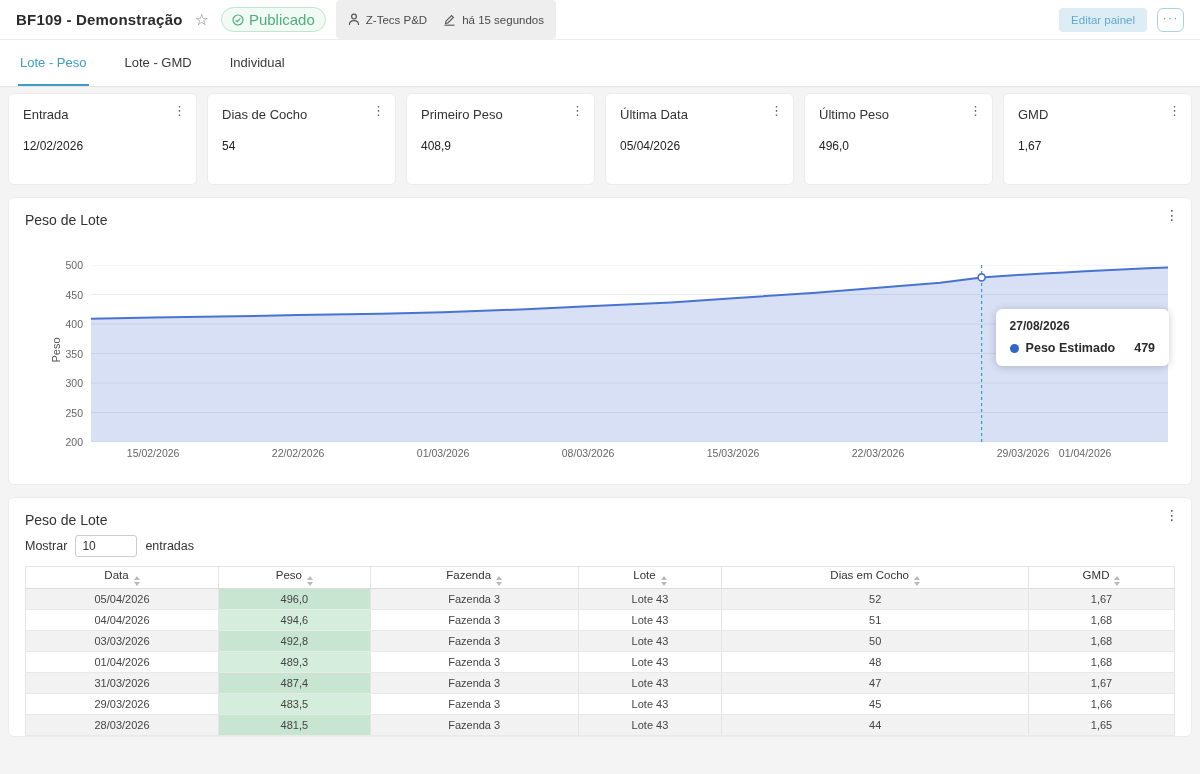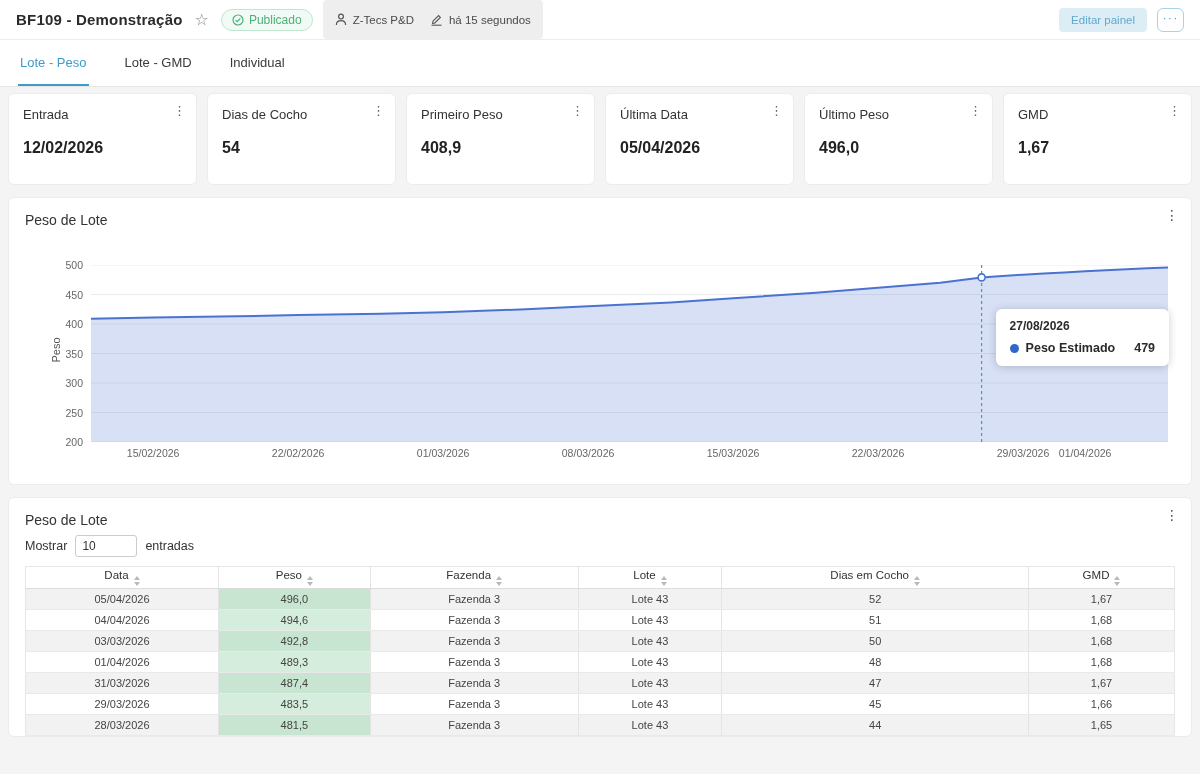--- a/index.html
+++ b/index.html
@@ -6,35 +6,35 @@
   html,body { width:1200px; height:774px; overflow:hidden; }
   body {
     background:#f4f4f4;
     font-family:"Liberation Sans","DejaVu Sans",sans-serif;
     color:#333;
   }
   
   .topbar{height:40px;background:#fff;border-bottom:1px solid #ededed;display:flex;align-items:center;padding:0 16px;gap:10px;}
   .page-title{font-size:15px;font-weight:700;color:#2b2b2b;letter-spacing:.2px;}
   .star{font-size:16px;color:#8a8a8a;cursor:pointer;margin:0 2px;}
-  .badge-pub{display:inline-flex;align-items:center;gap:5px;background:#f1faf4;border:1px solid #bfe7cd;color:#4db07a;border-radius:13px;padding:3px 10px;font-size:12px;}
+  .badge-pub{display:inline-flex;align-items:center;gap:5px;background:#f1faf4;border:1px solid #bfe7cd;color:#4db07a;border-radius:13px;padding:3px 10px;font-size:15px;}
   .meta-pill{display:inline-flex;align-items:center;gap:16px;background:#eeeeee;border-radius:4px;padding:13px 12px;font-size:11.5px;color:#4a4a4a;}
   .meta-item{display:inline-flex;align-items:center;gap:6px;}
   .spacer{flex:1;}
   .btn-edit{background:#dcedf6;color:#63a8cd;border:none;border-radius:4px;padding:6px 12px;font-size:11.5px;cursor:pointer;font-family:inherit;}
   .btn-more{background:#fff;border:1px solid #a9d3e6;color:#63a8cd;border-radius:6px;width:27px;height:24px;font-size:13px;display:flex;align-items:center;justify-content:center;cursor:pointer;letter-spacing:1px;padding-bottom:4px;}
   
   .tabs{background:#fff;border-bottom:1px solid #e6e6e6;display:flex;gap:34px;padding:0 18px;height:47px;}
   .tab{display:flex;align-items:center;font-size:13px;color:#3a3a3a;border-bottom:2px solid transparent;cursor:pointer;padding:0 2px;}
   .tab.active{color:#3f9ccb;border-bottom-color:#3f9ccb;}
   
   .cards{display:flex;gap:10px;padding:6px 8px 0;}
   .card{flex:1;background:#fff;border:1px solid #ececec;border-radius:6px;height:92px;padding:13px 14px;position:relative;}
   .card-label{font-size:13px;color:#333;}
-  .card-value{font-size:16px;color:#222;font-weight:700;margin-top:17px;}
+  .card-value{font-size:12px;color:#222;font-weight:400;margin-top:17px;}
   .kebab{position:absolute;top:10px;right:10px;color:#666;font-size:13px;cursor:pointer;line-height:1.1;}
   
   .panel{background:#fff;border:1px solid #ececec;border-radius:6px;margin:12px 8px 0;position:relative;}
   .panel-title{font-size:14px;color:#333;}
   .chart-panel{height:288px;}
   .chart-panel .panel-title{position:absolute;top:14px;left:16px;}
   .panel-kebab{position:absolute;top:10px;right:12px;color:#555;font-size:14px;cursor:pointer;line-height:1.1;}
   
   .plot-svg{position:absolute;left:82px;top:67px;}
   .y-ticks{position:absolute;left:0;top:67px;width:74px;height:177px;}

